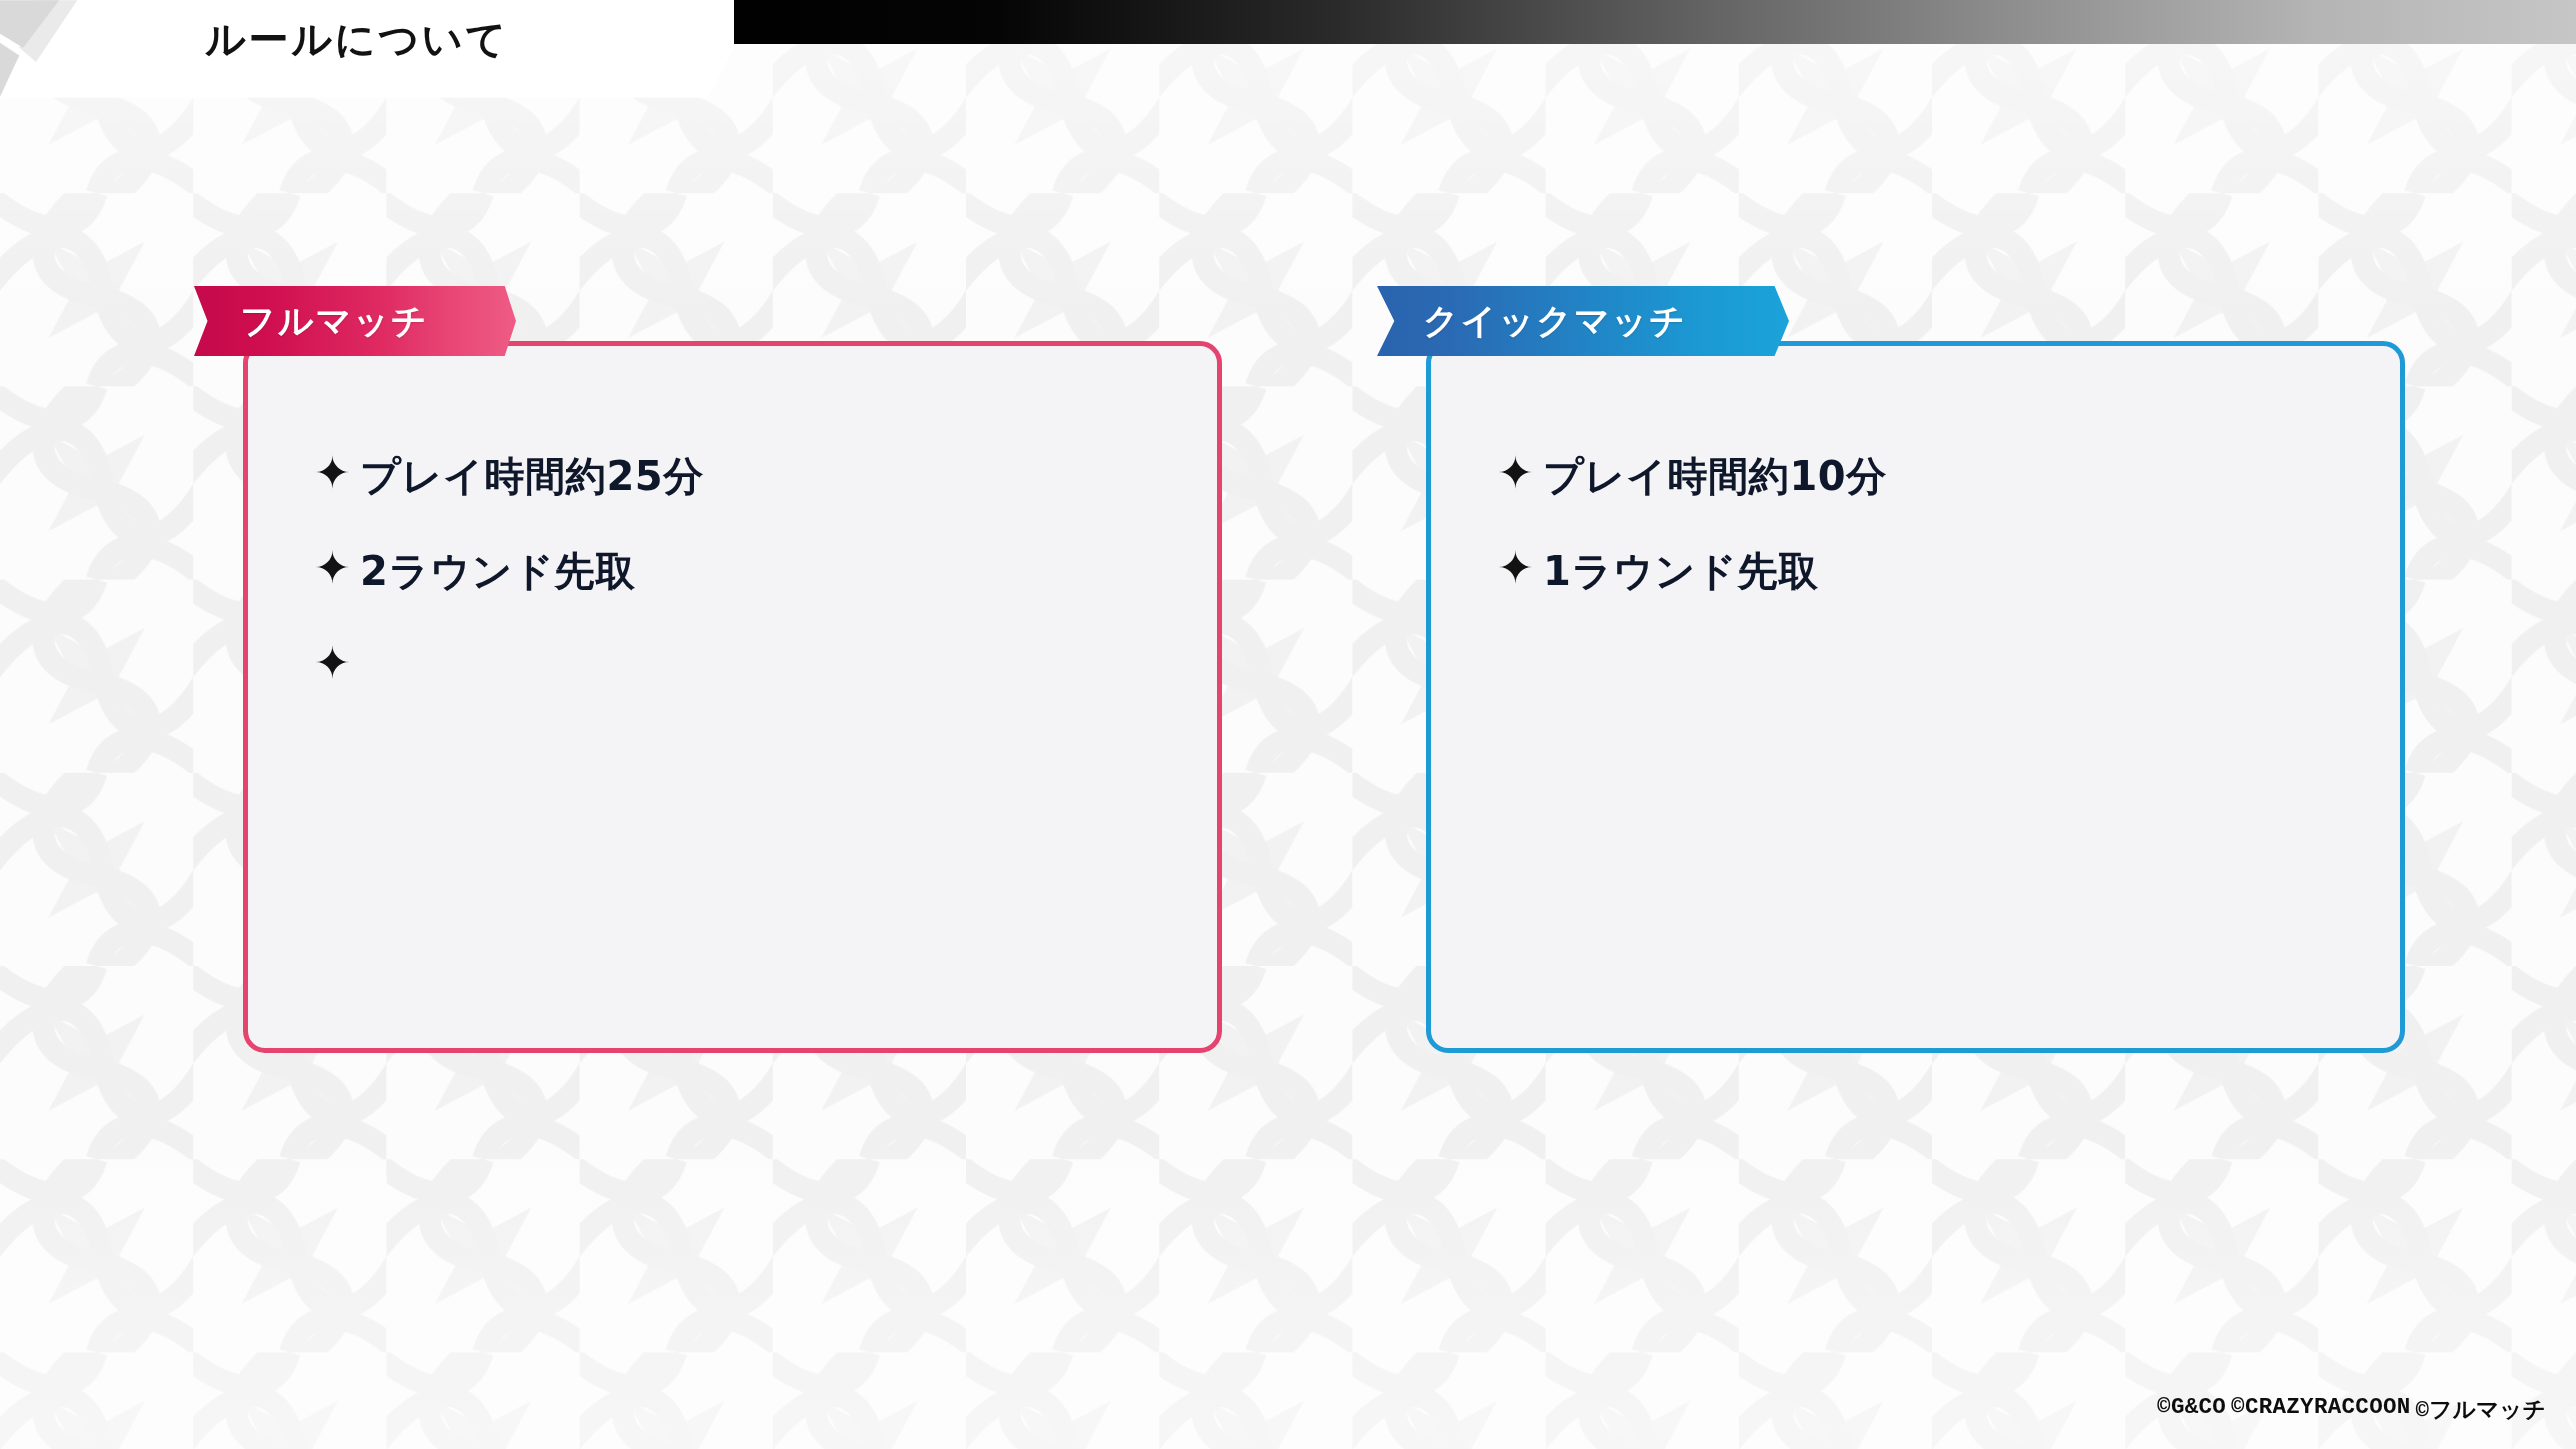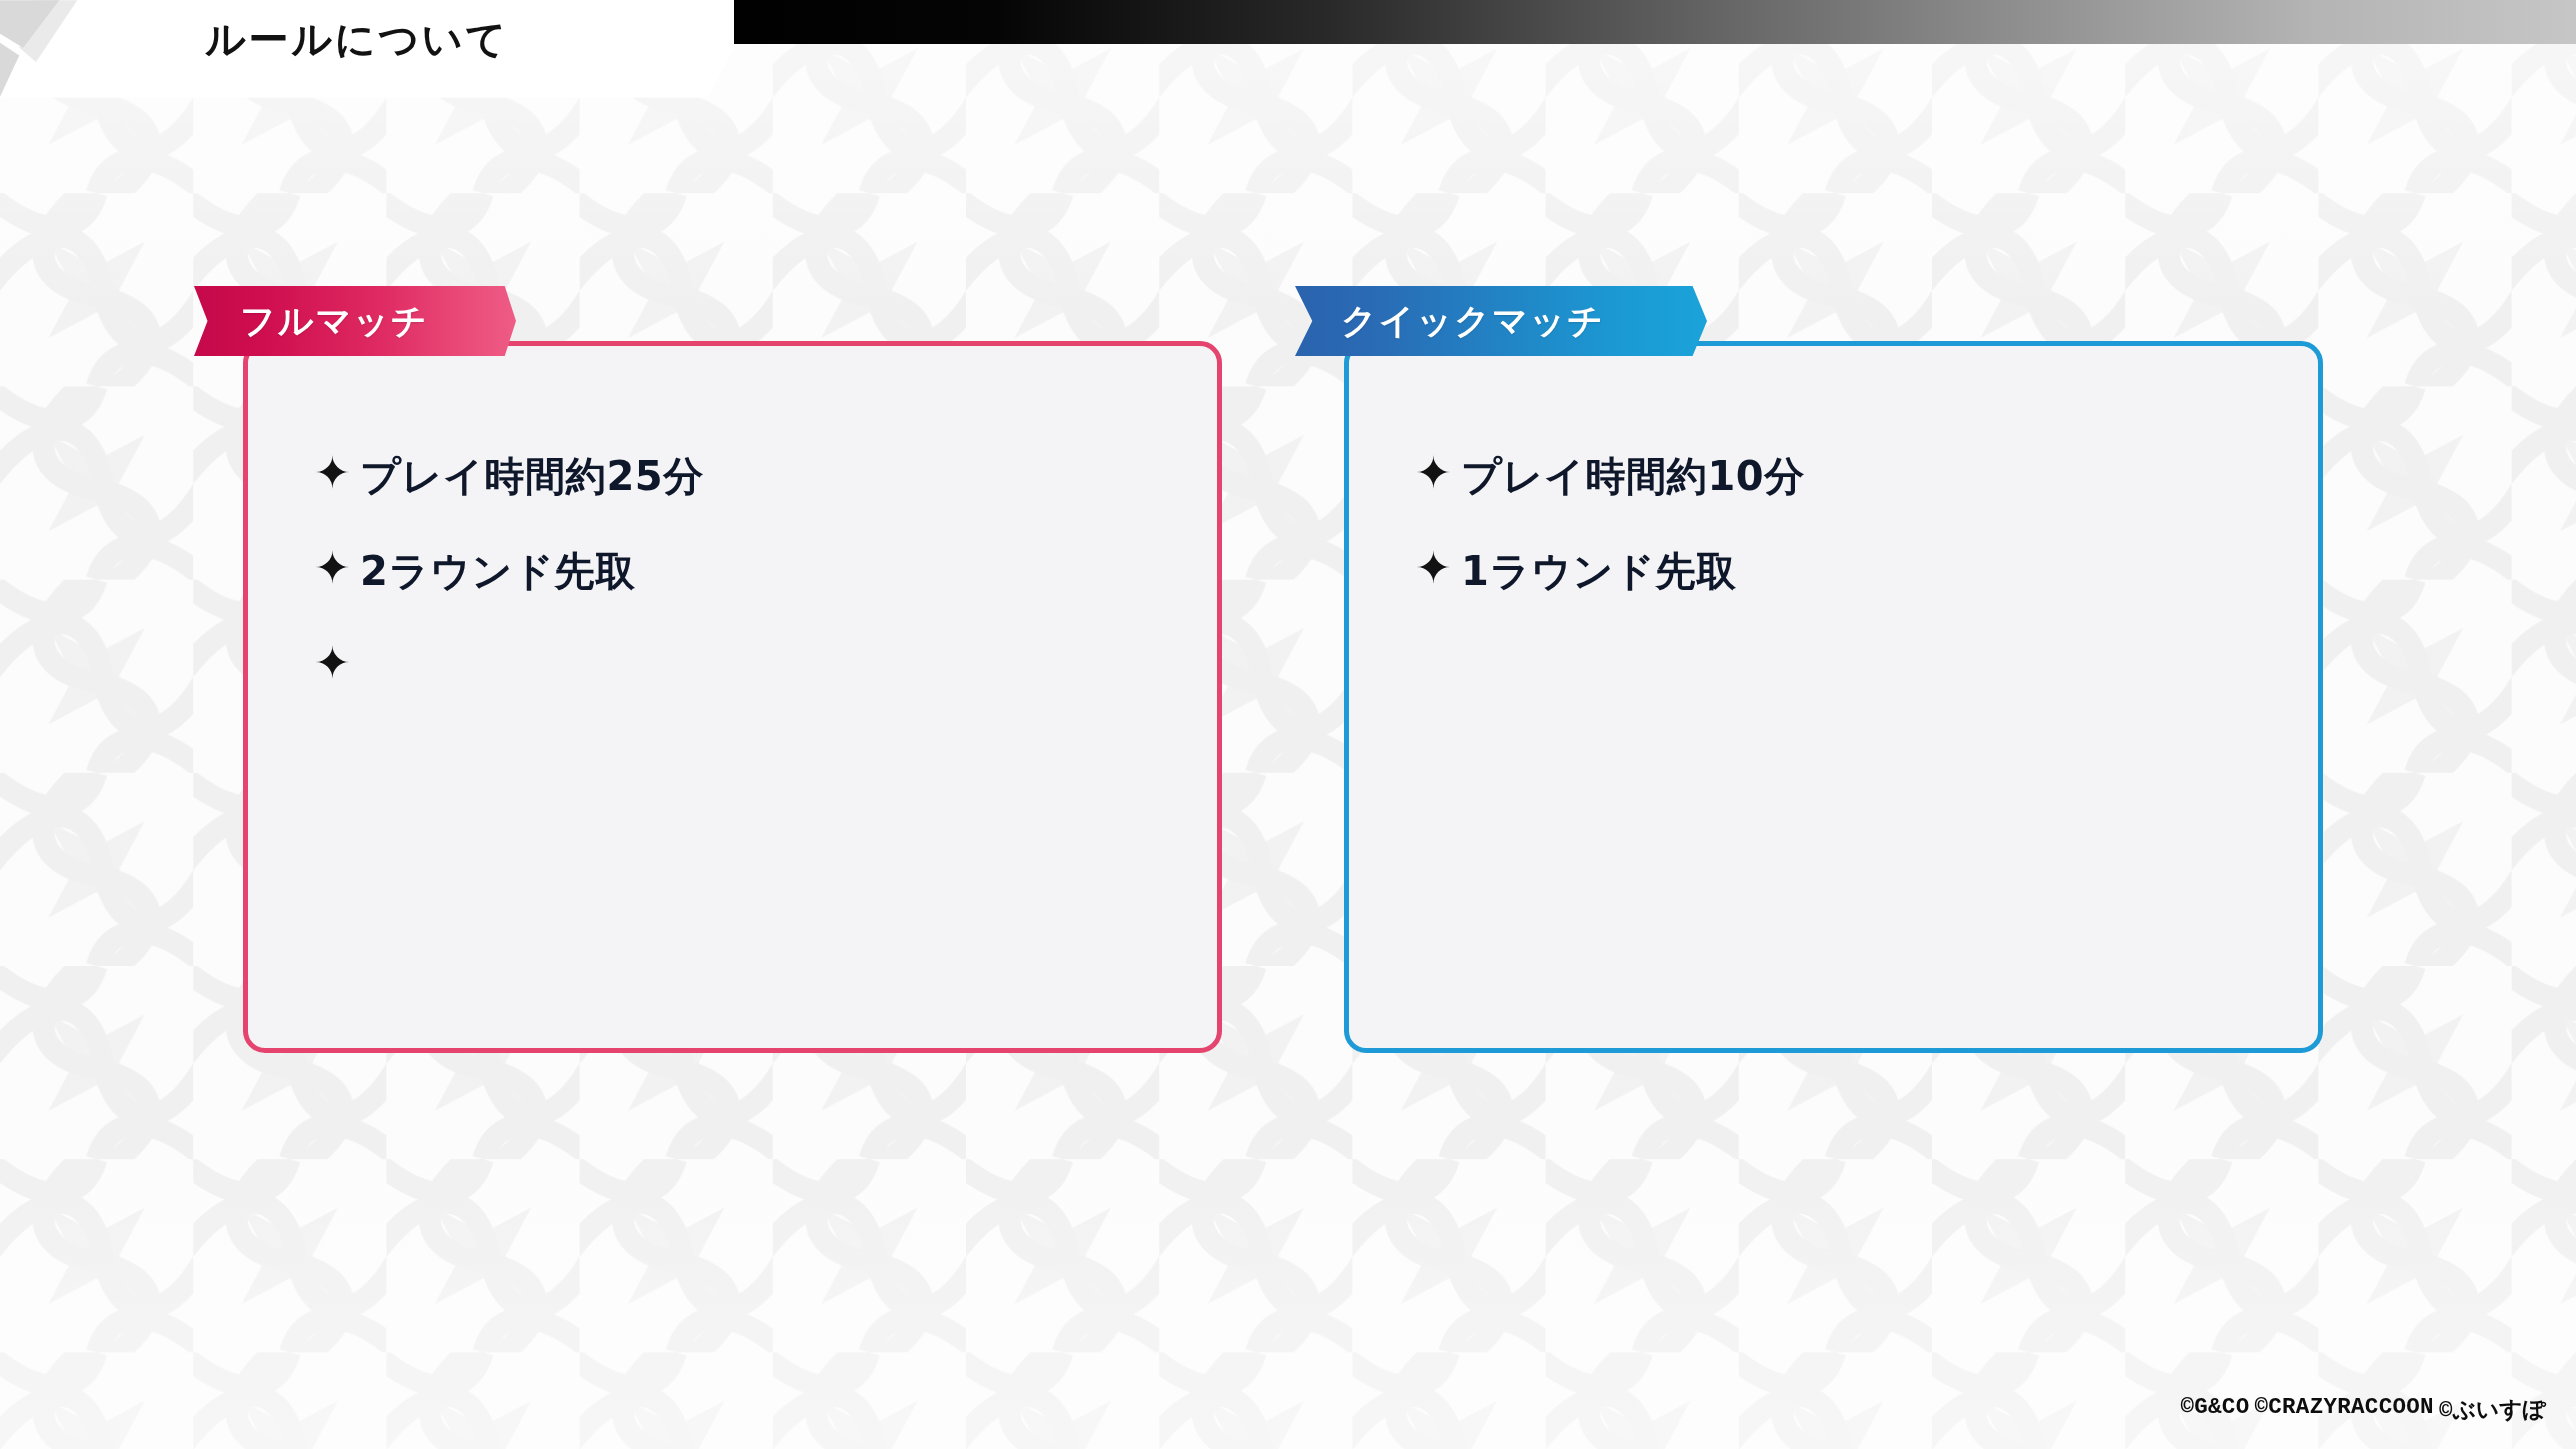--- a/index.html
+++ b/index.html
@@ -197,38 +197,38 @@
       <div class="bullet-row" style="margin-bottom:43px;">
         <span class="bullet-star">✦</span>
         <span class="bullet-text">2ラウンド先取</span>
       </div>
       <div class="bullet-row">
         <span class="bullet-star">✦</span>
       </div>
     </div>
   </div>
 
-  <div class="panel" id="panel-quick" style="left:1344px; top:341px; width:856px; height:712px;">
+  <div class="panel" id="panel-quick" style="left:1426px; top:341px; width:856px; height:712px;">
     <div class="panel-body" style="width:979px; height:712px;"></div>
     <div class="panel-ribbon" style="left:-49px; top:-55px; width:412px; height:70px;">
       <span>クイックマッチ</span>
     </div>
 
     <div class="panel-list" style="left:71px; top:109px; width:876px;">
       <div class="bullet-row" style="margin-bottom:43px;">
         <span class="bullet-star">✦</span>
         <span class="bullet-text">プレイ時間約10分</span>
       </div>
       <div class="bullet-row">
         <span class="bullet-star">✦</span>
         <span class="bullet-text">1ラウンド先取</span>
       </div>
     </div>
   </div>
 
   <div id="copyright">
     <span>©G&amp;CO</span>
     <span>©CRAZYRACCOON</span>
-    <span>©ぶいすぽ</span>
+    <span>©フルマッチ</span>
   </div>
 
 </div>
 
 
 </body></html>

